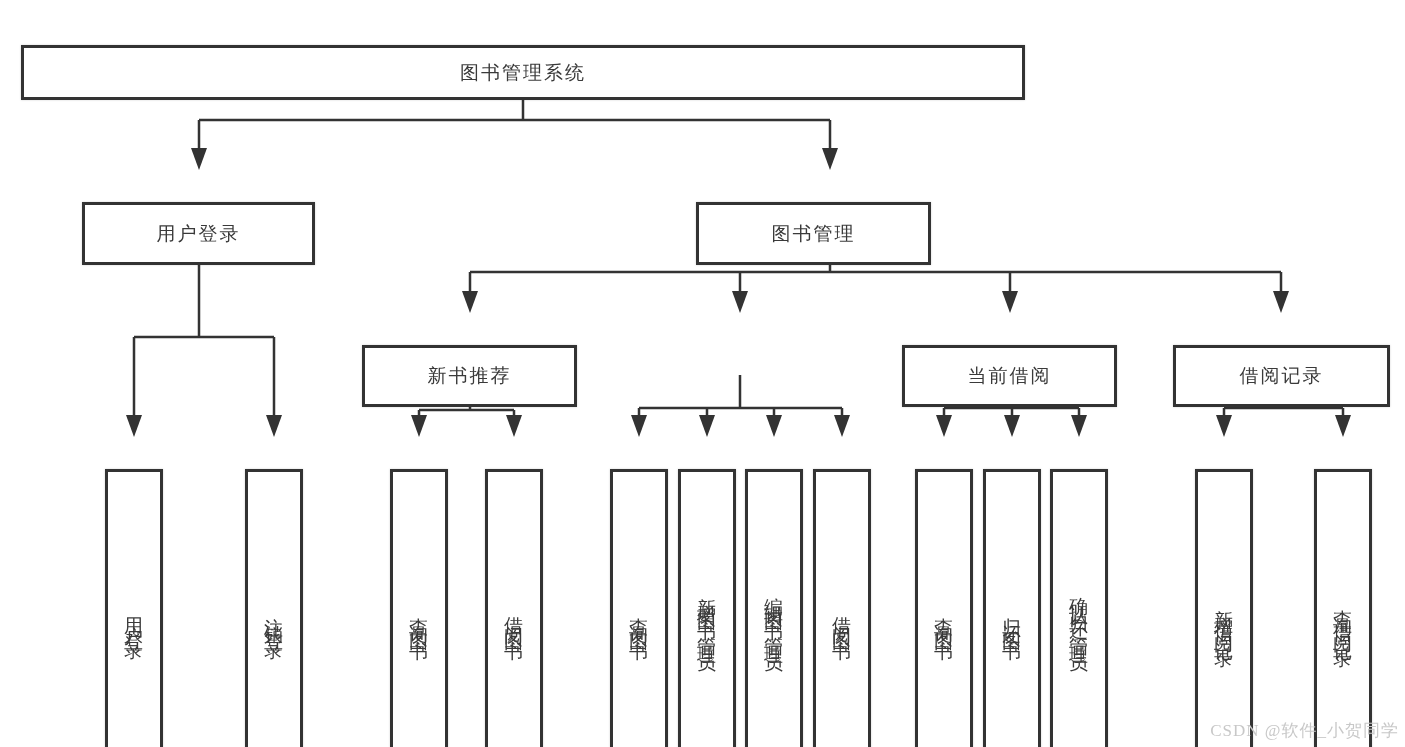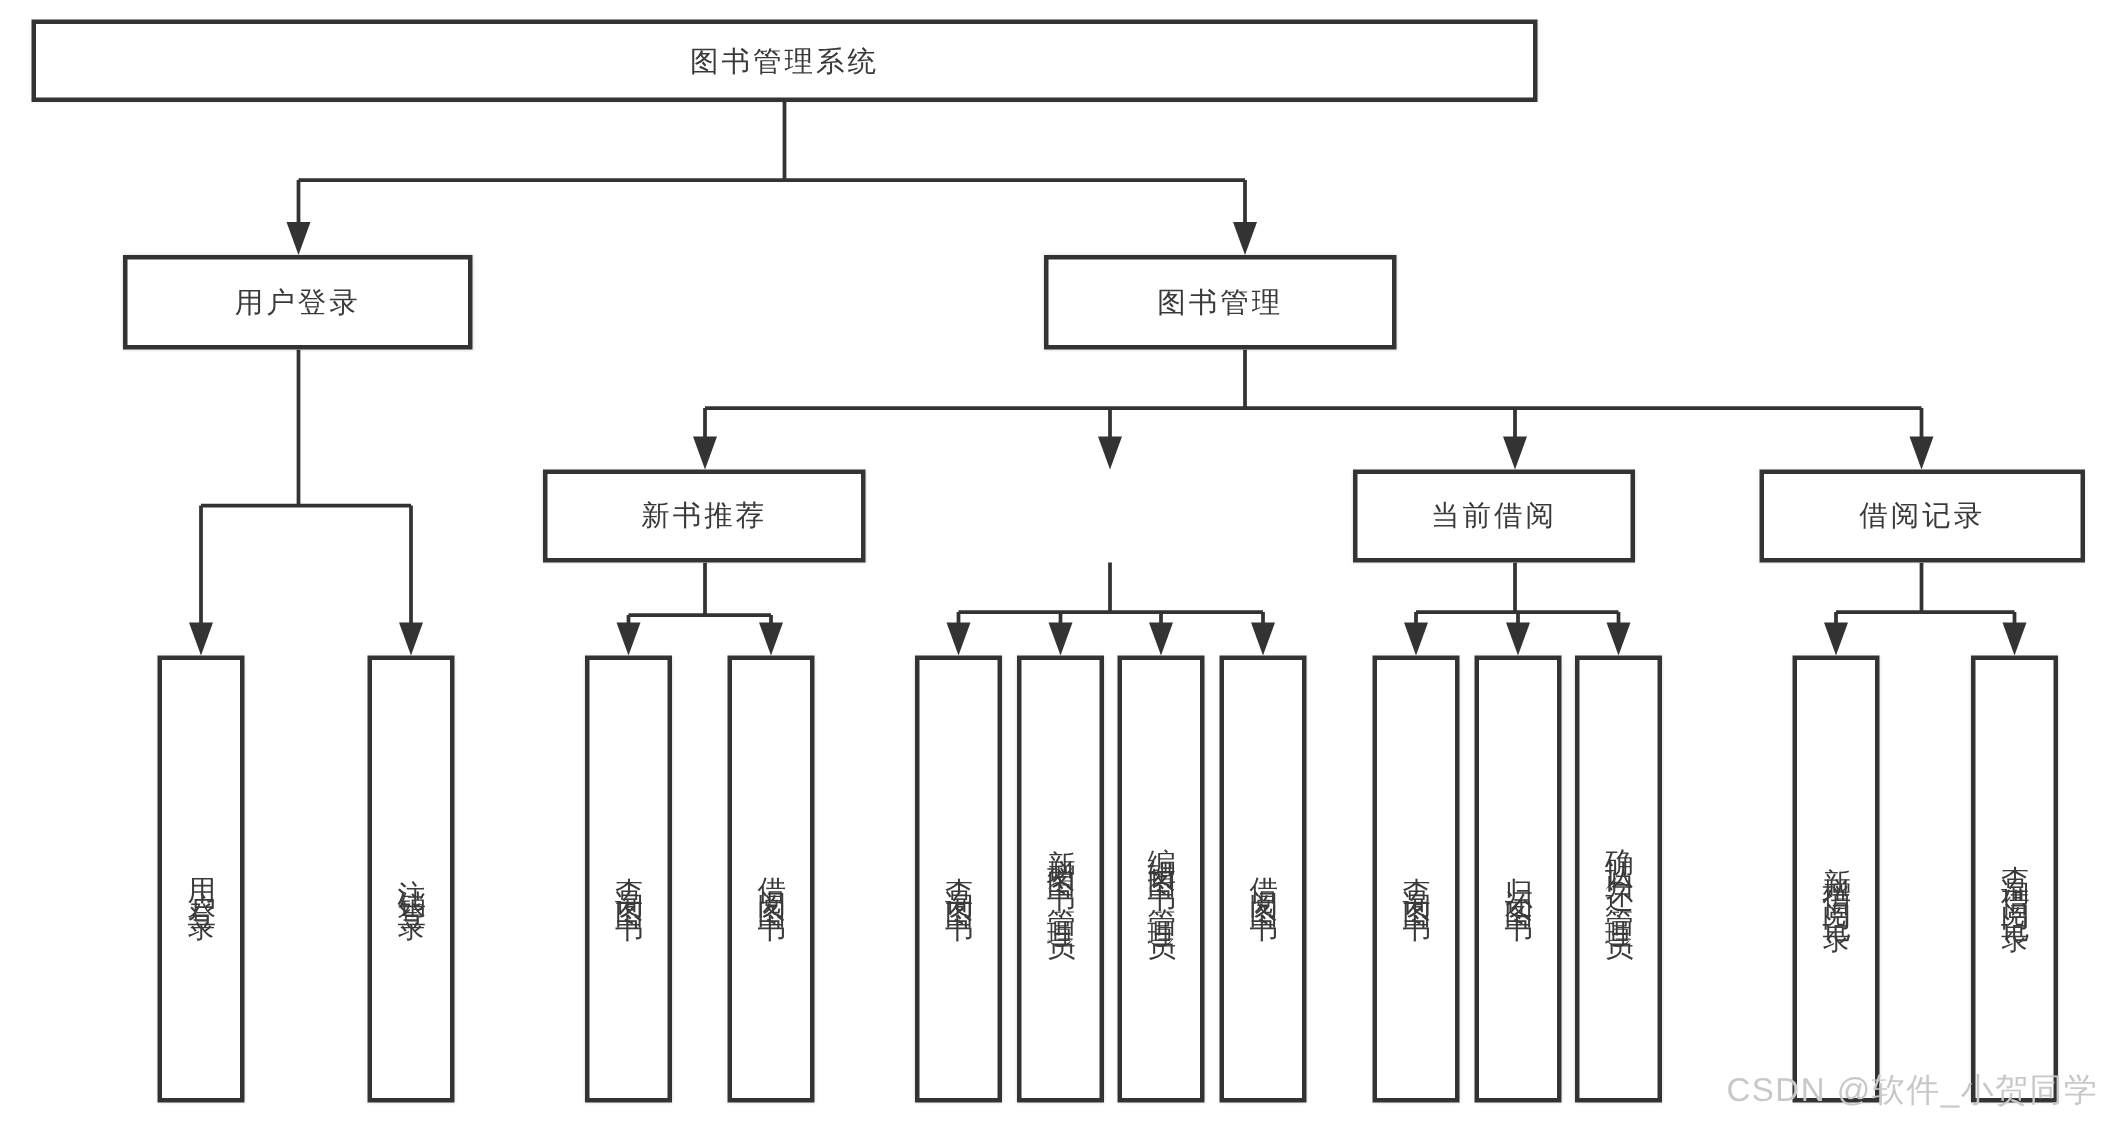--- a/index.html
+++ b/index.html
@@ -21,36 +21,38 @@
     box-sizing: border-box;
     border: 3px solid #333333;
     background: #ffffff;
     color: #3a3a3a;
     display: flex;
     align-items: center;
     justify-content: center;
     font-size: 19px;
     letter-spacing: 2px;
     box-shadow: 0 0 2px rgba(0,0,0,0.18);
+    margin-top: 32px;
   }
   .leaf {
     writing-mode: vertical-rl;
     text-orientation: mixed;
     letter-spacing: 8px;
     line-height: 1;
     font-size: 19px;
   }
   .watermark {
     position: absolute;
     right: 6px;
     bottom: 5px;
-    font-size: 22px;
+    font-size: 17px;
     letter-spacing: 1px;
     color: #c8c8c8;
     white-space: nowrap;
+    font-family: Liberation Serif, serif;
   }
 </style>
 </head>
 <body>
 
 <div class="stage">
 
   <svg class="wires" viewBox="0 0 1405 747" aria-hidden="true">
     <g stroke="#333333" stroke-width="2.5" fill="none">
       <path d="M523 68 V120 M199 120 H830 M199 120 V152 M830 120 V152"></path>
@@ -83,21 +85,21 @@
       <polygon points="1335,415 1351,415 1343,437"></polygon>
     </g>
   </svg>
 
   <div class="box" style="left:21px; top:13px; width:1004px; height:55px;">图书管理系统</div>
 
   <div class="box" style="left:82px; top:170px; width:233px; height:63px;">用户登录</div>
   <div class="box" style="left:696px; top:170px; width:235px; height:63px;">图书管理</div>
 
   <div class="box" style="left:362px; top:313px; width:215px; height:62px;text-align:center;">新书推荐</div>
-  <div class="box" style="left:902px; top:313px; width:188px; height:62px;">当前借阅</div>
+  <div class="box" style="left:902px; top:313px; width:215px; height:62px;">当前借阅</div>
   <div class="box" style="left:1173px; top:313px; width:217px; height:62px;">借阅记录</div>
 
   <div class="box leaf" style="left:105px; top:437px; width:58px; height:298px;">用户登录</div>
   <div class="box leaf" style="left:245px; top:437px; width:58px; height:298px;">注销登录</div>
 
   <div class="box leaf" style="left:390px; top:437px; width:58px; height:298px;">查询图书</div>
   <div class="box leaf" style="left:485px; top:437px; width:58px; height:298px;">借阅图书</div>
 
   <div class="box leaf" style="left:610px; top:437px; width:58px; height:298px;">查询图书</div>
   <div class="box leaf" style="left:678px; top:437px; width:58px; height:298px;">新增图书（管理员）</div>

